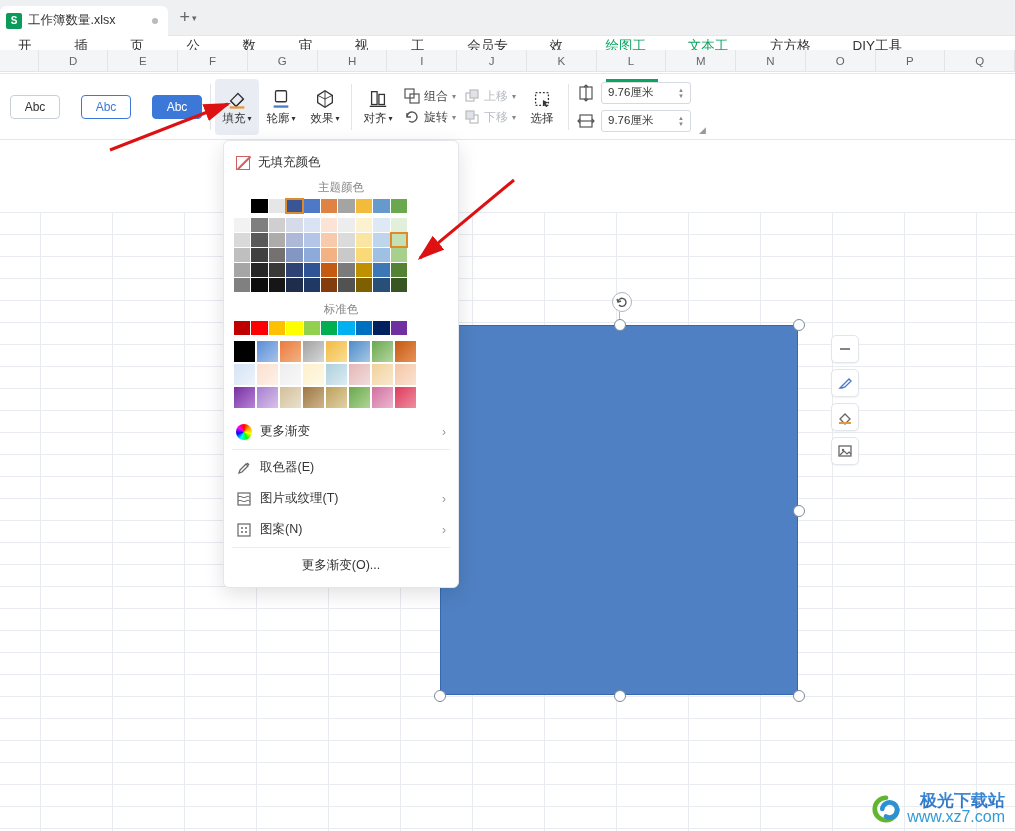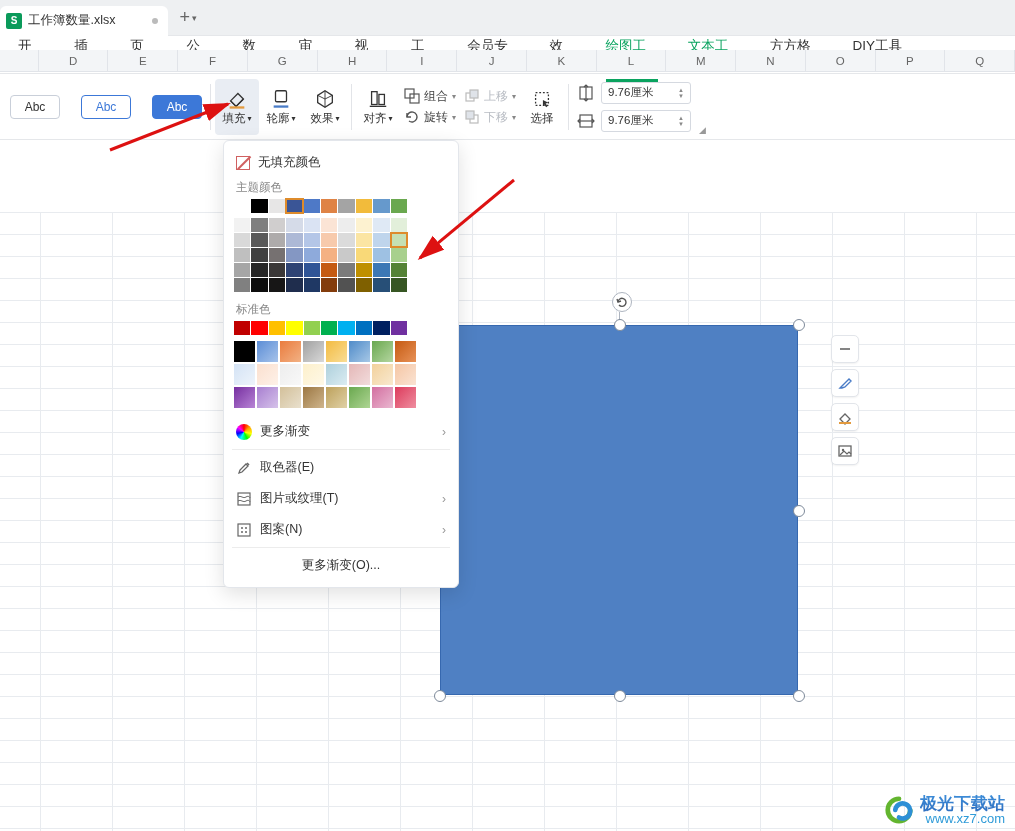--- a/index.html
+++ b/index.html
@@ -65,21 +65,21 @@
   .handle{position:absolute; width:12px; height:12px; border:1px solid #7e8a9a; background:#fff; border-radius:50%; z-index:4;}
   .rot{position:absolute; left:612px; top:292px; width:20px; height:20px; z-index:4; border:1px solid #aeb5c0; border-radius:50%; display:flex;align-items:center;justify-content:center; background:#fff;}
   .rot svg{width:12px;height:12px;}
   .rot-line{position:absolute; left:619px; top:312px; width:1px; height:14px; background:#aeb5c0; z-index:4;}
 
   
   .sp-btn{position:absolute; right:156px; width:28px; height:28px; background:#fff; border:1px solid #e2e5ea; border-radius:5px; display:flex;align-items:center;justify-content:center; z-index:5; box-shadow:0 1px 2px rgba(0,0,0,.06);}
   .sp-btn svg{width:16px;height:16px;}
 
   
-  .dd{position:absolute; left:223px; top:140px; width:236px; background:#fff; border:1px solid #e3e6eb; border-radius:6px; box-shadow:0 6px 20px rgba(0,0,0,.12); padding:8px 10px 6px; z-index:10;}
+  .dd{position:absolute; left:223px; top:140px; width:236px; background:#fff; border:1px solid #e3e6eb; border-radius:6px; box-shadow:0 6px 20px rgba(0,0,0,.12); padding:8px 10px 6px; z-index:10;text-align:center;}
   .dd-item{display:flex; align-items:center; gap:8px; padding:5px 2px; font-size:12.5px;}
   .dd-sect{font-size:11.5px; color:#888; padding:4px 2px;}
   .sw-row{display:flex; gap:1px;}
   .sw{width:16.4px; height:14px;}
   .sw.sel{outline:2px solid #de8b2b; outline-offset:-1px; position:relative;}
   .swatch-grid{display:flex; flex-direction:column; gap:1px; margin-bottom:6px;}
   .std-row{display:flex; gap:1px; margin-bottom:6px;}
   .std-sw{width:16.4px; height:14px;}
   .grad-grid{display:grid; grid-template-columns:repeat(8,21px); grid-auto-rows:21px; gap:2px; margin-bottom:8px;}
   .gsw{width:21px;height:21px;}
@@ -95,21 +95,21 @@
 
   
   .arrow{position:absolute; z-index:15;}
   .arrow svg{overflow:visible;}
 
   
   .wm{position:absolute; right:10px; bottom:6px; display:flex; align-items:center; gap:6px; z-index:20;text-align:right;}
   .wm-logo{width:30px;height:30px;}
   .wm-txt{display:flex;flex-direction:column; line-height:1;}
   .wm-cn{font-size:17px; font-weight:700; background:linear-gradient(#3d8dd8,#2f6fc1); -webkit-background-clip:text; color:transparent;}
-  .wm-url{font-size:13px; color:#2f9bd8;}
+  .wm-url{font-size:16px; color:#2f9bd8;}
 </style>
 </head>
 <body>
 
 <div class="tabbar">
   <div class="doc-tab">
     <span class="doc-icon">S</span>
     <span class="doc-label">工作簿数量.xlsx</span>
     <span class="doc-dot"></span>
   </div>

